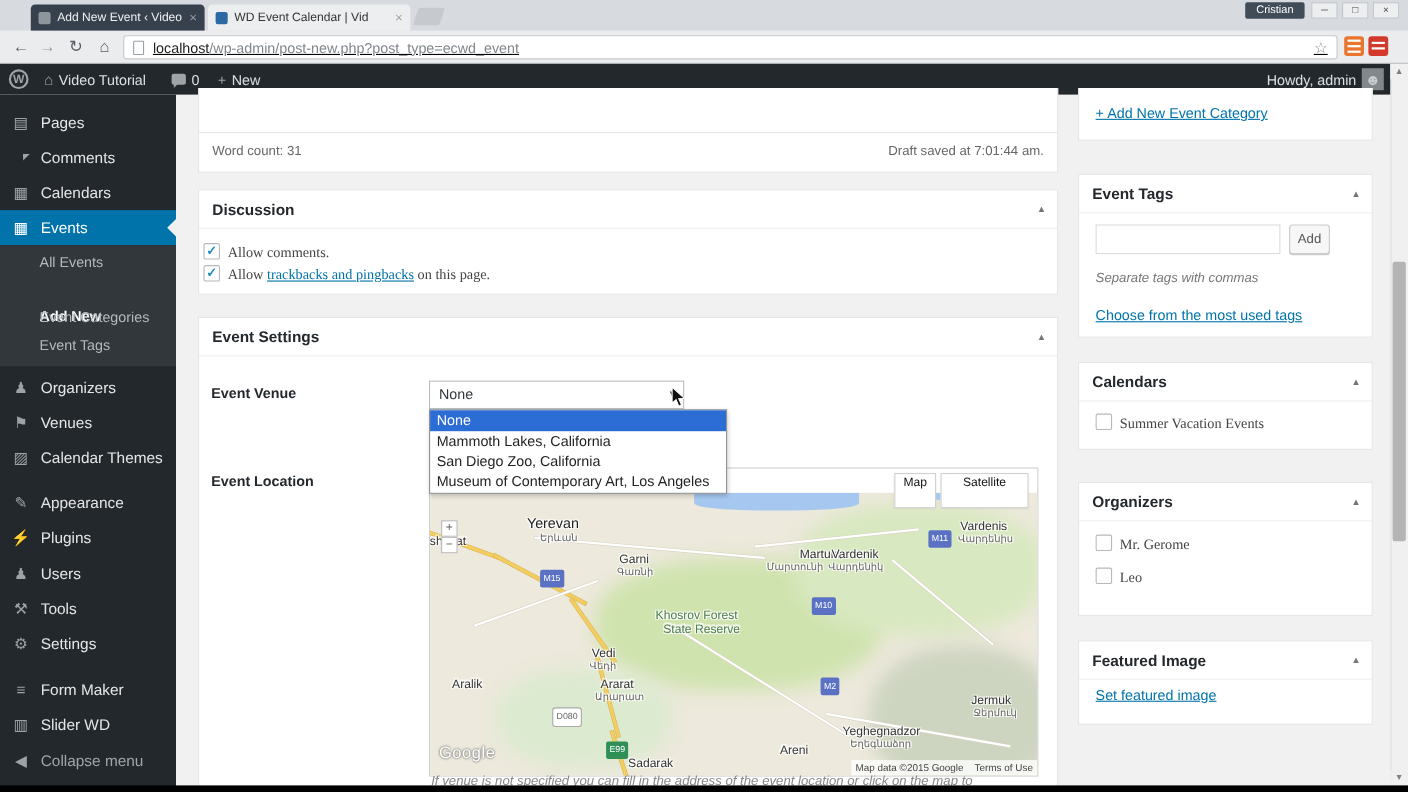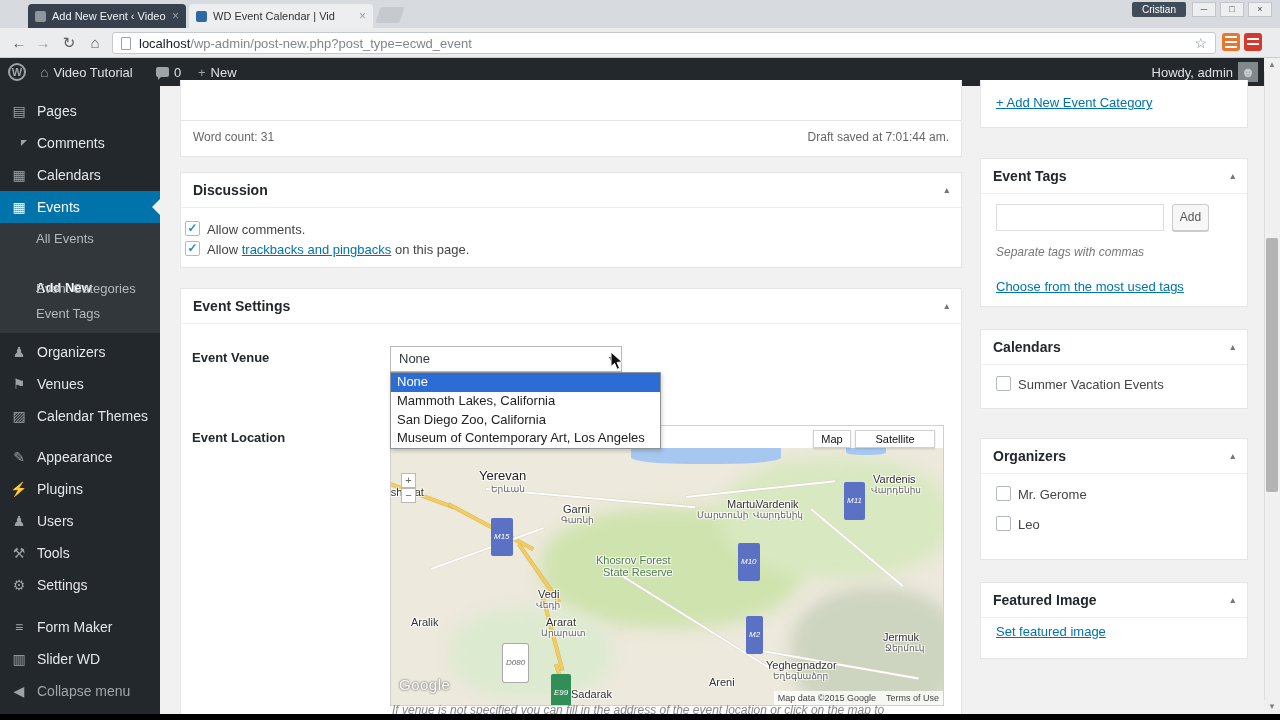--- a/index.html
+++ b/index.html
@@ -15,21 +15,21 @@
   .fav { width:11px; height:11px; margin-right:6px; flex:0 0 auto; border-radius:2px; }
   .fav1 { background:#8d959d; }
   .fav2 { background:#2d6aa3; }
   .tab-t { flex:1; overflow:hidden; }
   .tab-x { margin-left:6px; color:#9aa0a6; font-size:12px; }
   .newtab { position:absolute; left:378px; top:7px; width:24px; height:16px; background:#c6cacf; border-radius:2px; transform:skewX(-18deg); }
   .userbadge { position:absolute; left:1132px; top:2px; width:54px; height:15px; background:#414c59; color:#fff; font-size:10px; text-align:center; line-height:15px; border-radius:2px; }
   .wctl { position:absolute; top:2px; width:24px; height:15px; background:#eceef0; border:1px solid #c2c5c9; color:#444; font-size:9px; text-align:center; line-height:13px; }
   .toolbar { position:absolute; left:0; top:28px; width:1280px; height:30px; background:#eaecee; border-bottom:1px solid #c9cccf; }
   .navic { position:absolute; top:33px; font-size:15px; color:#5a6066; width:22px; text-align:center; line-height:20px; }
-  .urlbox { position:absolute; left:112px; top:32px; width:1104px; height:22px; background:#fff; border:1px solid #c6c9cc; border-radius:3px; display:flex; align-items:center; padding:2px 8px; font-size:13px; }
+  .urlbox { position:absolute; left:112px; top:32px; width:1104px; height:22px; background:#fff; border:1px solid #c6c9cc; border-radius:3px; display:flex; align-items:center; padding:2px 8px; font-size:13px;text-decoration:underline; }
   .pageico { width:10px; height:13px; border:1px solid #9aa0a6; border-radius:1px; margin-right:8px; flex:0 0 auto; }
   .url-host { color:#202124; }
   .url-rest { color:#80868b; }
   .url-star { margin-left:auto; color:#80868b; font-size:14px; }
   .extic { position:absolute; top:33px; width:18px; height:18px; border-radius:3px; }
   .extic i { display:block; height:2px; background:#fff; margin:3px 3px 0 3px; }
 
   
   .adminbar { position:absolute; left:0; top:58px; width:1280px; height:28px; background:#23282d; color:#dde0e3; font-size:13px; }
   .ab-item { position:absolute; top:0; height:28px; display:flex; align-items:center; gap:5px; }
@@ -49,45 +49,45 @@
   .smi { position:absolute; left:36px; font-size:13px; color:#b4b9be; }
   .smi.current { color:#fff; font-weight:bold;margin-top:24px; }
 
   
   .panel { position:absolute; background:#fff; border:1px solid #e5e5e5; }
   .panel-h { height:35px; border-bottom:1px solid #eee; display:flex; align-items:center; padding:0 12px; font-size:14px; font-weight:600; color:#23282d; }
   .toggle { margin-left:auto; color:#73777c; font-size:9px; }
   .lnk { color:#0073aa; text-decoration:underline; font-size:13px; }
   .cb { position:absolute; width:15px; height:15px; background:#fff; border:1px solid #b4b9be; border-radius:2px; font-size:12px; line-height:13px; text-align:center; color:#1e8cbe; font-weight:bold; }
   .flabel { position:absolute; font-size:13px; font-weight:600; color:#23282d; }
-  .body-txt { font-size:13px; color:#444; }
+  .body-txt { font-size:13px; color:#444;font-family:Liberation Serif, serif; }
 
   
   .selbox { position:absolute; left:390px; top:346px; width:232px; height:26px; background:#fff; border:1px solid #b9bcbf; font-size:13px; color:#32373c; line-height:24px; padding:0 8px; }
   .selcaret { position:absolute; right:7px; top:0; font-size:10px; color:#333; }
   .ddown { position:absolute; left:390px; top:372px; width:271px; background:#fff; border:1px solid #8f9396; z-index:50; box-shadow:1px 2px 4px rgba(0,0,0,.2); }
   .opt { padding:1px 6px; font-size:13px; line-height:16.8px; color:#222; white-space:nowrap; overflow:hidden; }
   .opt.sel { background:#2c6cd5; color:#fff; }
 
   
   .mapwrap { position:absolute; left:390px; top:425px; width:554px; height:281px; border:1px solid #d0d0d0; background:#fff; }
   .mapbody { position:absolute; left:0; top:22px; width:552px; height:257px; background:#ede9dc; overflow:hidden; }
   .patch { position:absolute; border-radius:45%; filter:blur(8px); }
   .water { position:absolute; background:#a6c8f0; border-radius:0 0 40% 40%; }
   .rd { position:absolute; height:2px; background:#fff; transform-origin:left center; box-shadow:0 0 0 .5px #d8d2c2; }
   .rdy { position:absolute; height:3px; background:#f3cd62; transform-origin:left center; box-shadow:0 0 0 .5px #d8b44e; }
   .city, .city-lg, .sub, .park { position:absolute; white-space:nowrap; text-shadow:-1px -1px 0 rgba(255,255,255,.85), 1px -1px 0 rgba(255,255,255,.85), -1px 1px 0 rgba(255,255,255,.85), 1px 1px 0 rgba(255,255,255,.85); }
   .city { font-size:11px; color:#333; }
   .city-lg { font-size:13px; color:#222; font-weight:500; }
   .sub { font-size:9px; color:#666; }
   .park { font-size:11px; color:#4d7e4f; }
-  .rbadge { position:absolute; padding:14px 3px; border-radius:2px; font-size:8px; color:#fff; background:#5b72c4; line-height:10px;font-style:italic; }
+  .rbadge { position:absolute; padding:3px 3px; border-radius:2px; font-size:8px; color:#fff; background:#5b72c4; line-height:10px; }
   .rbadge.green { background:#2f8f57; }
   .rbadge.white { background:#fff; color:#666; box-shadow:0 0 0 1px #aaa; }
-  .mapbtn { position:absolute; background:#fff; border:1px solid #d0d0d0; font-size:11px; color:#111; text-align:center; line-height:16px; height:18px; box-shadow:0 1px 2px rgba(0,0,0,.15); }
+  .mapbtn { position:absolute; background:#fff; border:1px solid #d0d0d0; font-size:11px; color:#111; text-align:center; line-height:16px; height:32px; box-shadow:0 1px 2px rgba(0,0,0,.15); }
   .zoombtn { position:absolute; width:15px; height:15px; background:#fff; border:1px solid #b9b9b9; font-size:11px; color:#666; text-align:center; line-height:13px; }
   .glogo { position:absolute; left:8px; bottom:12px; font-size:15px; color:#fff; letter-spacing:.5px; text-shadow:0 0 2px #777, 0 0 2px #777; }
   .attrib { position:absolute; right:0; bottom:0; height:14px; background:rgba(255,255,255,.8); font-size:9px; color:#444; display:flex; align-items:center; gap:10px; padding:0 4px; }
 
   
   .rlnk { position:absolute; }
   .tagin { position:absolute; left:996px; top:204px; width:168px; height:27px; background:#fff; border:1px solid #ddd; }
   .addbtn { position:absolute; left:1172px; top:204px; width:37px; height:27px; background:#f7f7f7; border:1px solid #ccc; border-radius:3px; font-size:12px; color:#555; text-align:center; line-height:25px; box-shadow:0 1px 0 #ccc; }
 
   

